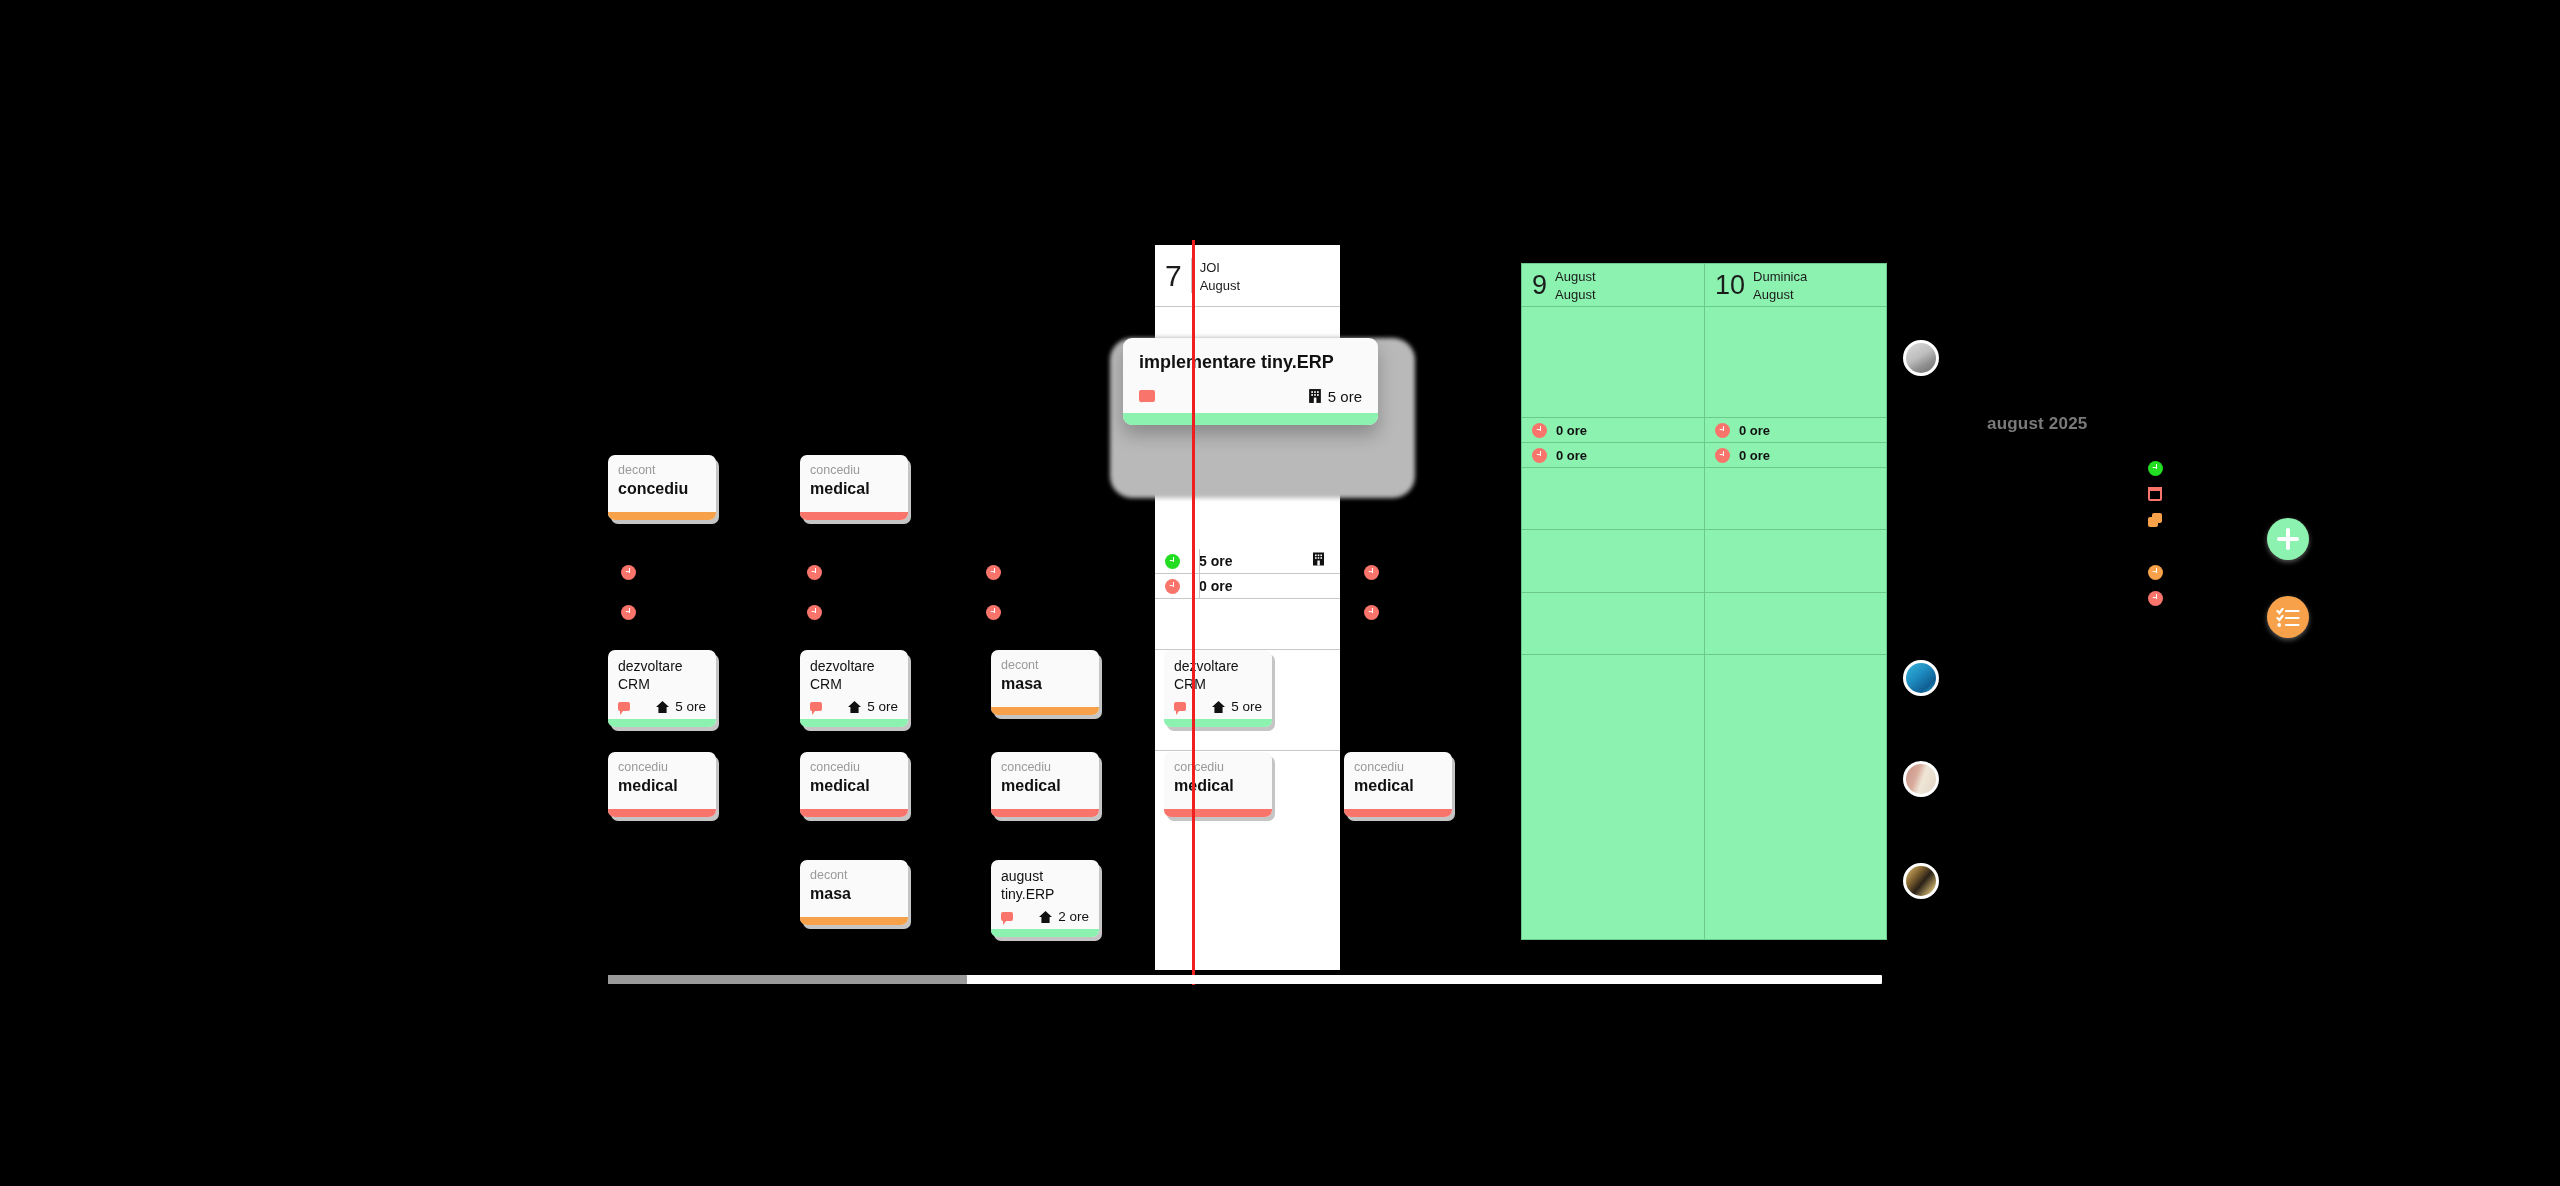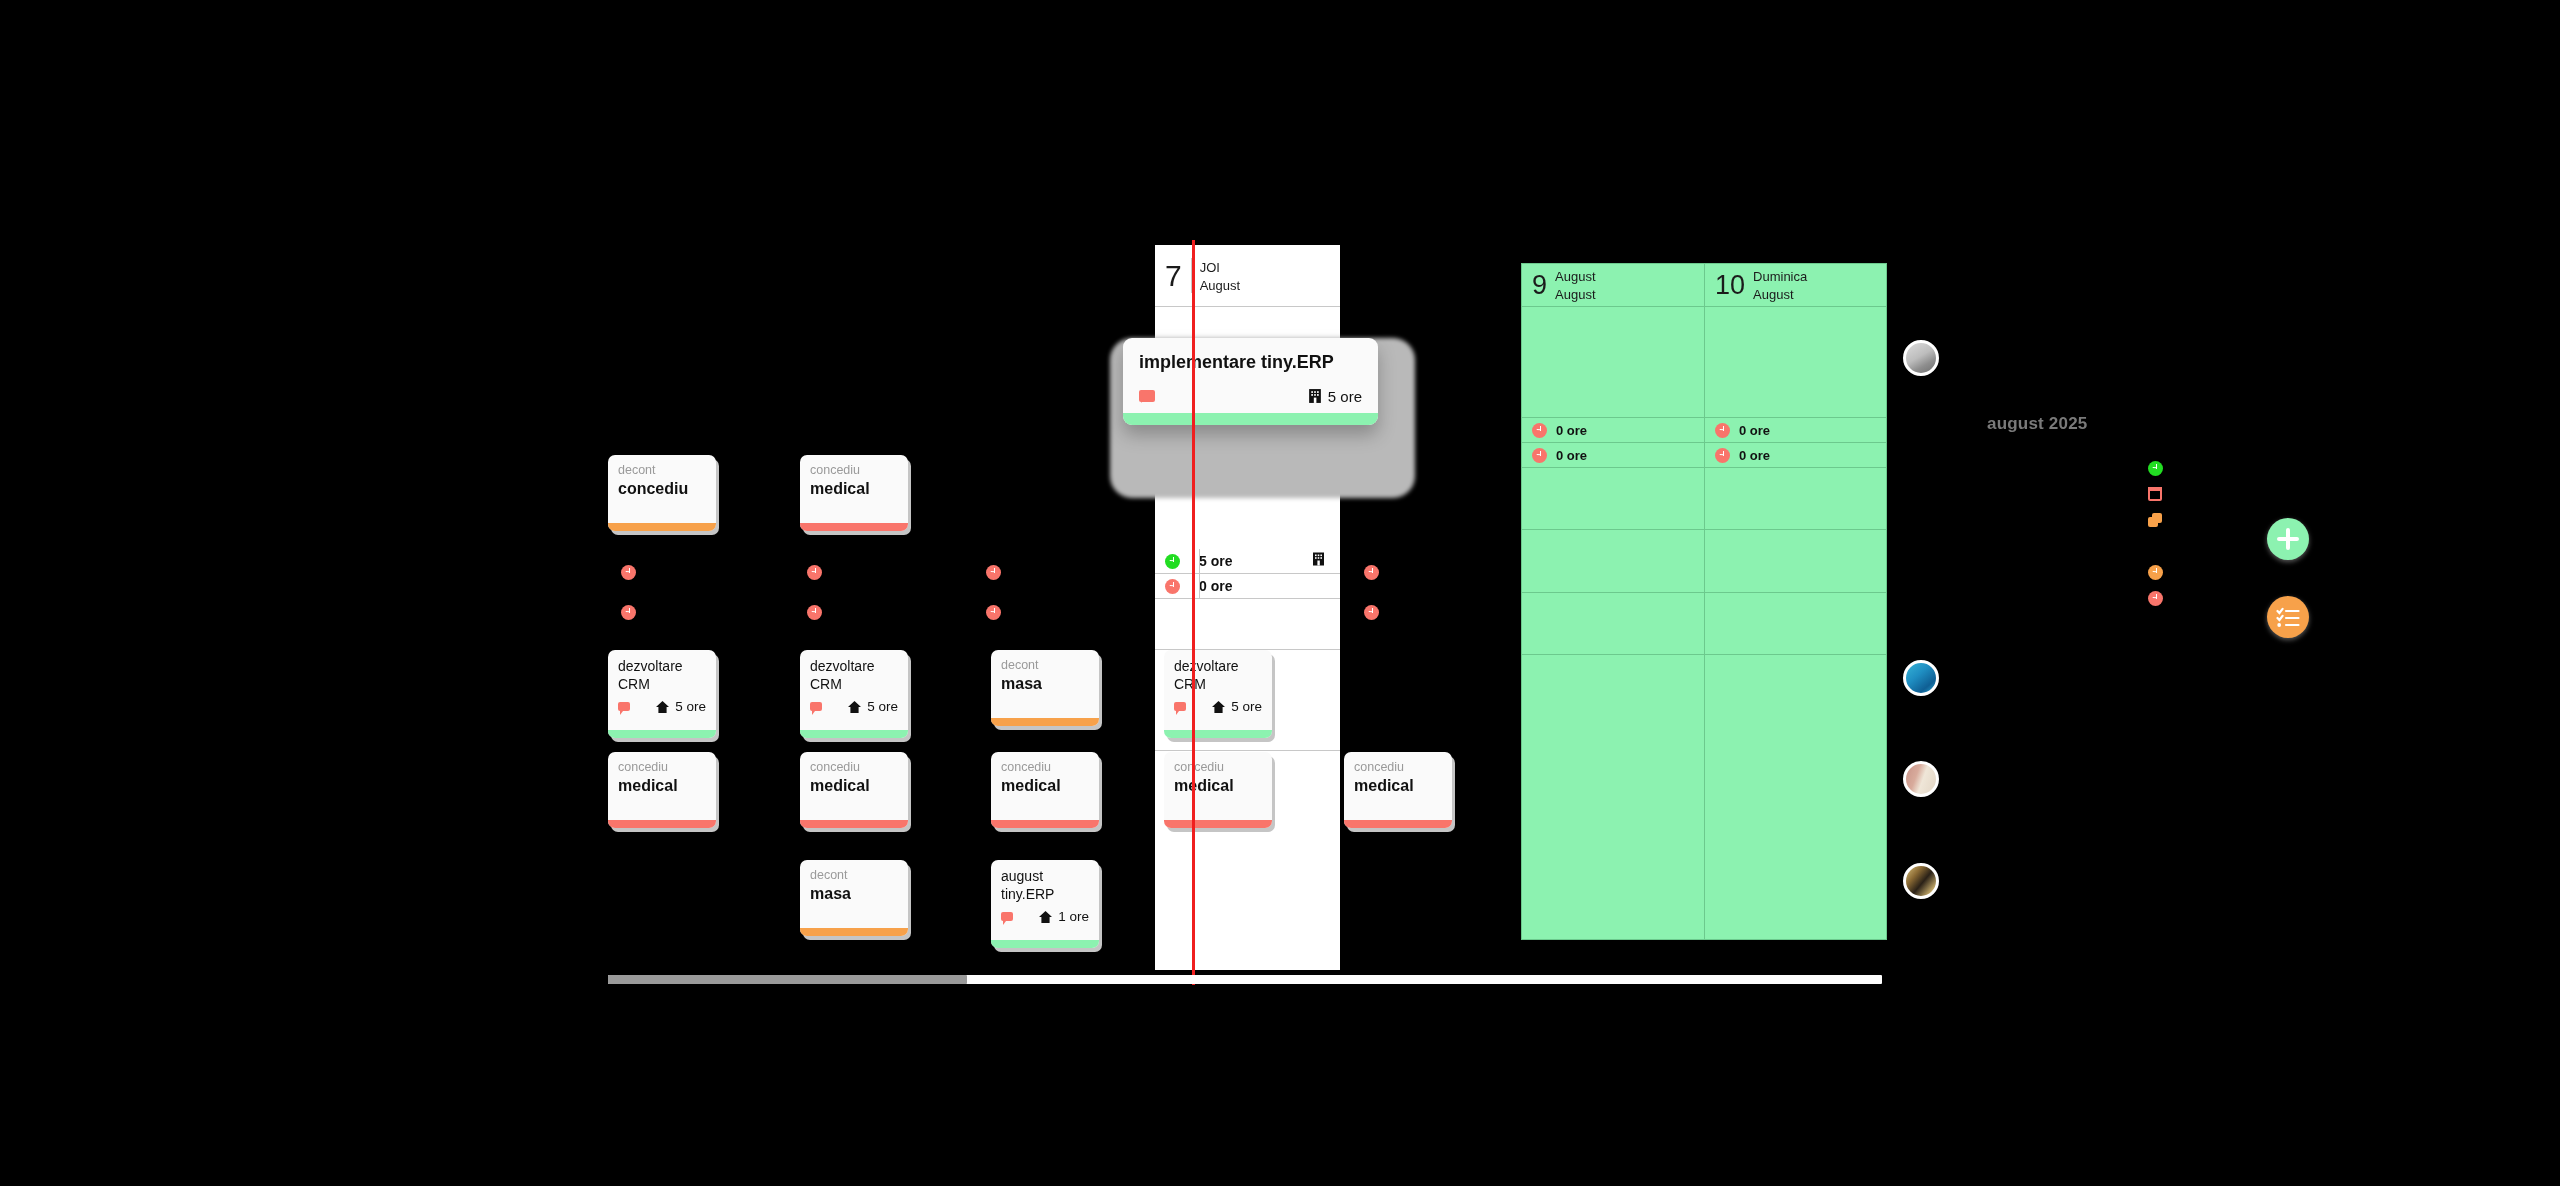--- a/index.html
+++ b/index.html
@@ -86,21 +86,21 @@
   .floatclock { position:absolute; width:15px; height:15px; }
 
   
   .card {
     position:absolute;
     background:#fafafa;
     border-radius:7px;
     box-shadow:3px 4px 0 0 #c5c5c5;
     overflow:hidden;
   }
-  .card-body { padding:8px 10px 16px 10px; }
+  .card-body { padding:8px 10px 5px 10px; }
   .card-kind { font-size:12.5px; color:#9a9a9a; line-height:1.25; }
   .card-title-lg { font-size:16px; font-weight:bold; color:#111; line-height:1.3; }
   .card-title-sm { font-size:14px; font-weight:normal; color:#111; line-height:1.25; }
   .card-meta { display:flex; align-items:center; justify-content:space-between; margin-top:6px; }
   .bubble {
     width:12px; height:9px; background:#f9756b; border-radius:2px; position:relative;
   }
   .bubble::after {
     content:""; position:absolute; left:2px; top:9px;
     border-left:3px solid #f9756b; border-bottom:4px solid transparent;
@@ -376,21 +376,21 @@
       </div>
       <div class="card" style="left: 991px; top: 860px; width: 108px;">
         <div class="card-body">
           <div class="card-title-sm">august tiny.ERP</div>
           <div class="card-meta">
             <span class="bubble"></span>
             <span class="meta-right">
               <svg width="13" height="12" viewBox="0 0 13 12">
                 <path d="M6.5 0 L13 6 H10.6 V12 H2.4 V6 H0 Z" fill="#111"></path>
               </svg>
-              <span>1 ore</span>
+              <span>2 ore</span>
             </span>
           </div>
         </div>
         <div class="bar green"></div>
       </div>
     </div>
 
   <div class="card" style="left:1164px; top:650px; width:108px;">
     <div class="card-body">
       <div class="card-title-sm">dezvoltare CRM</div>

